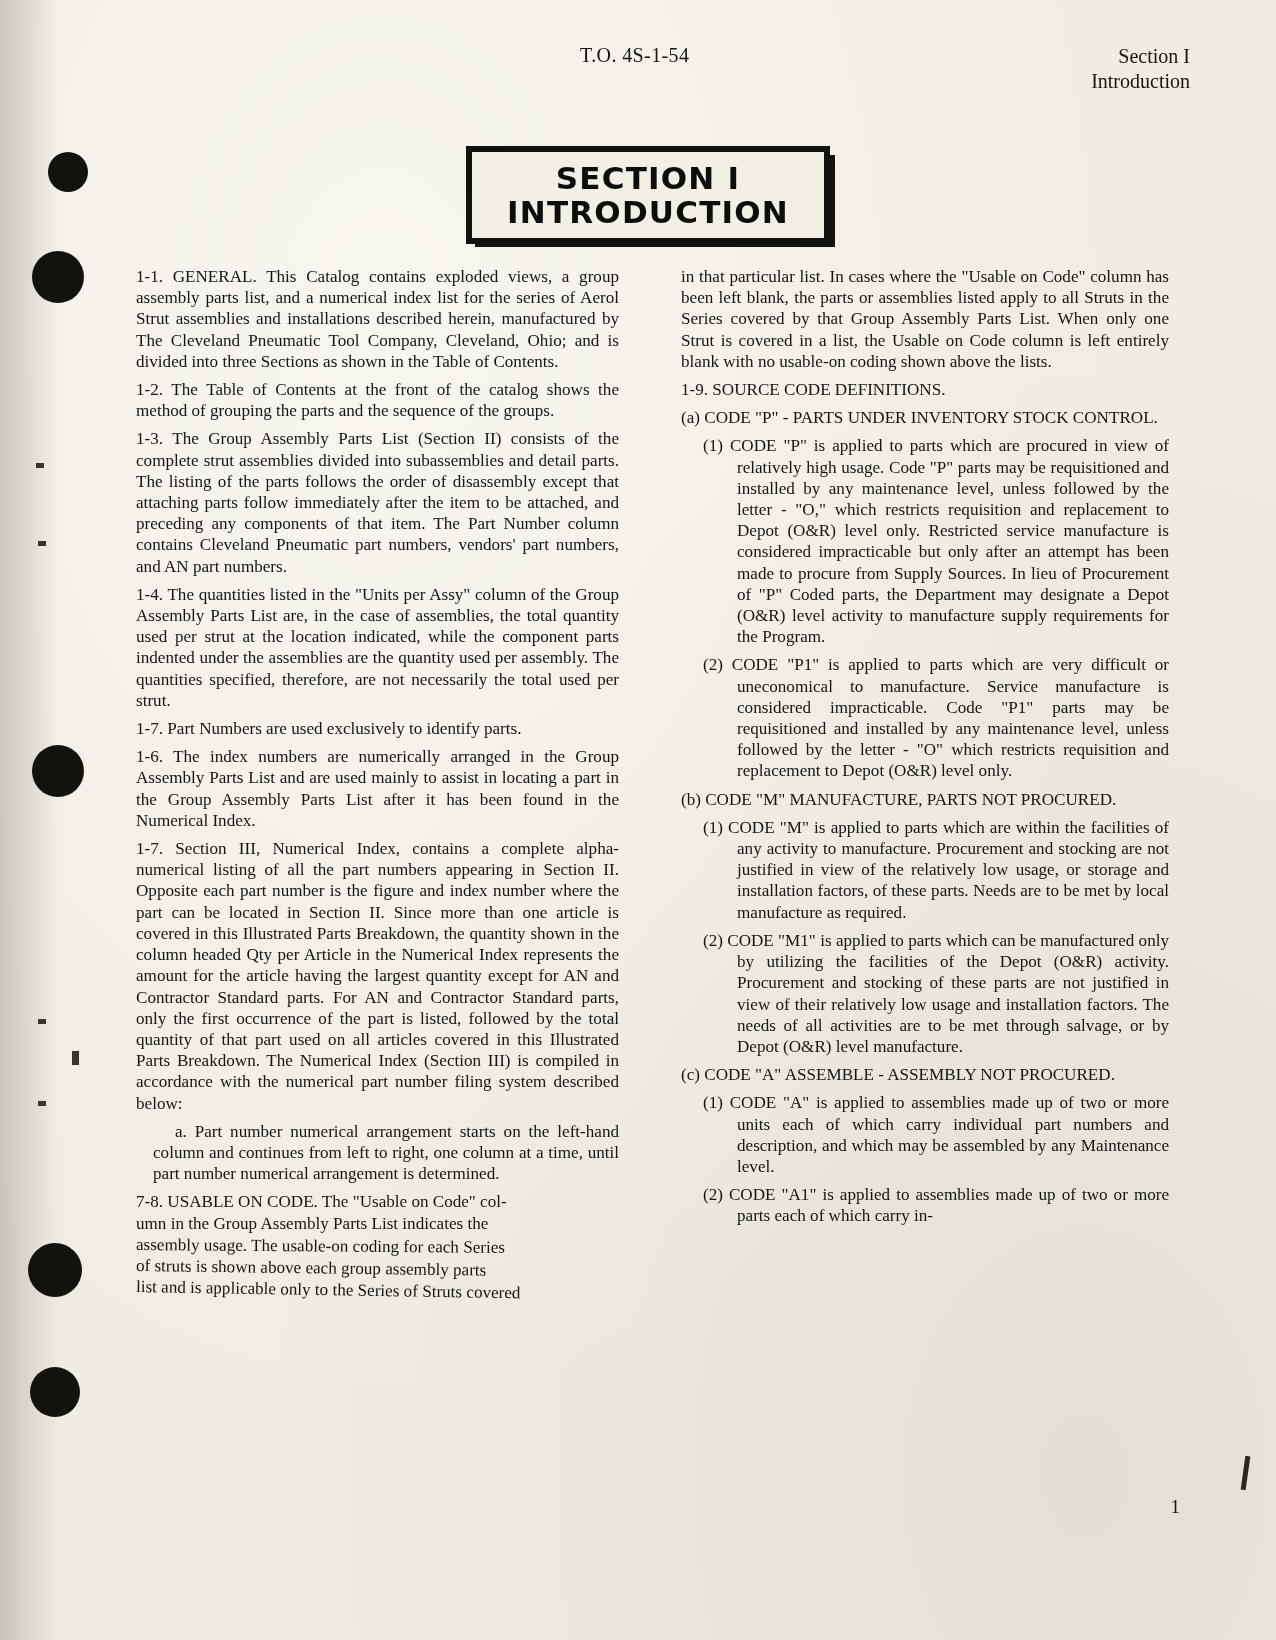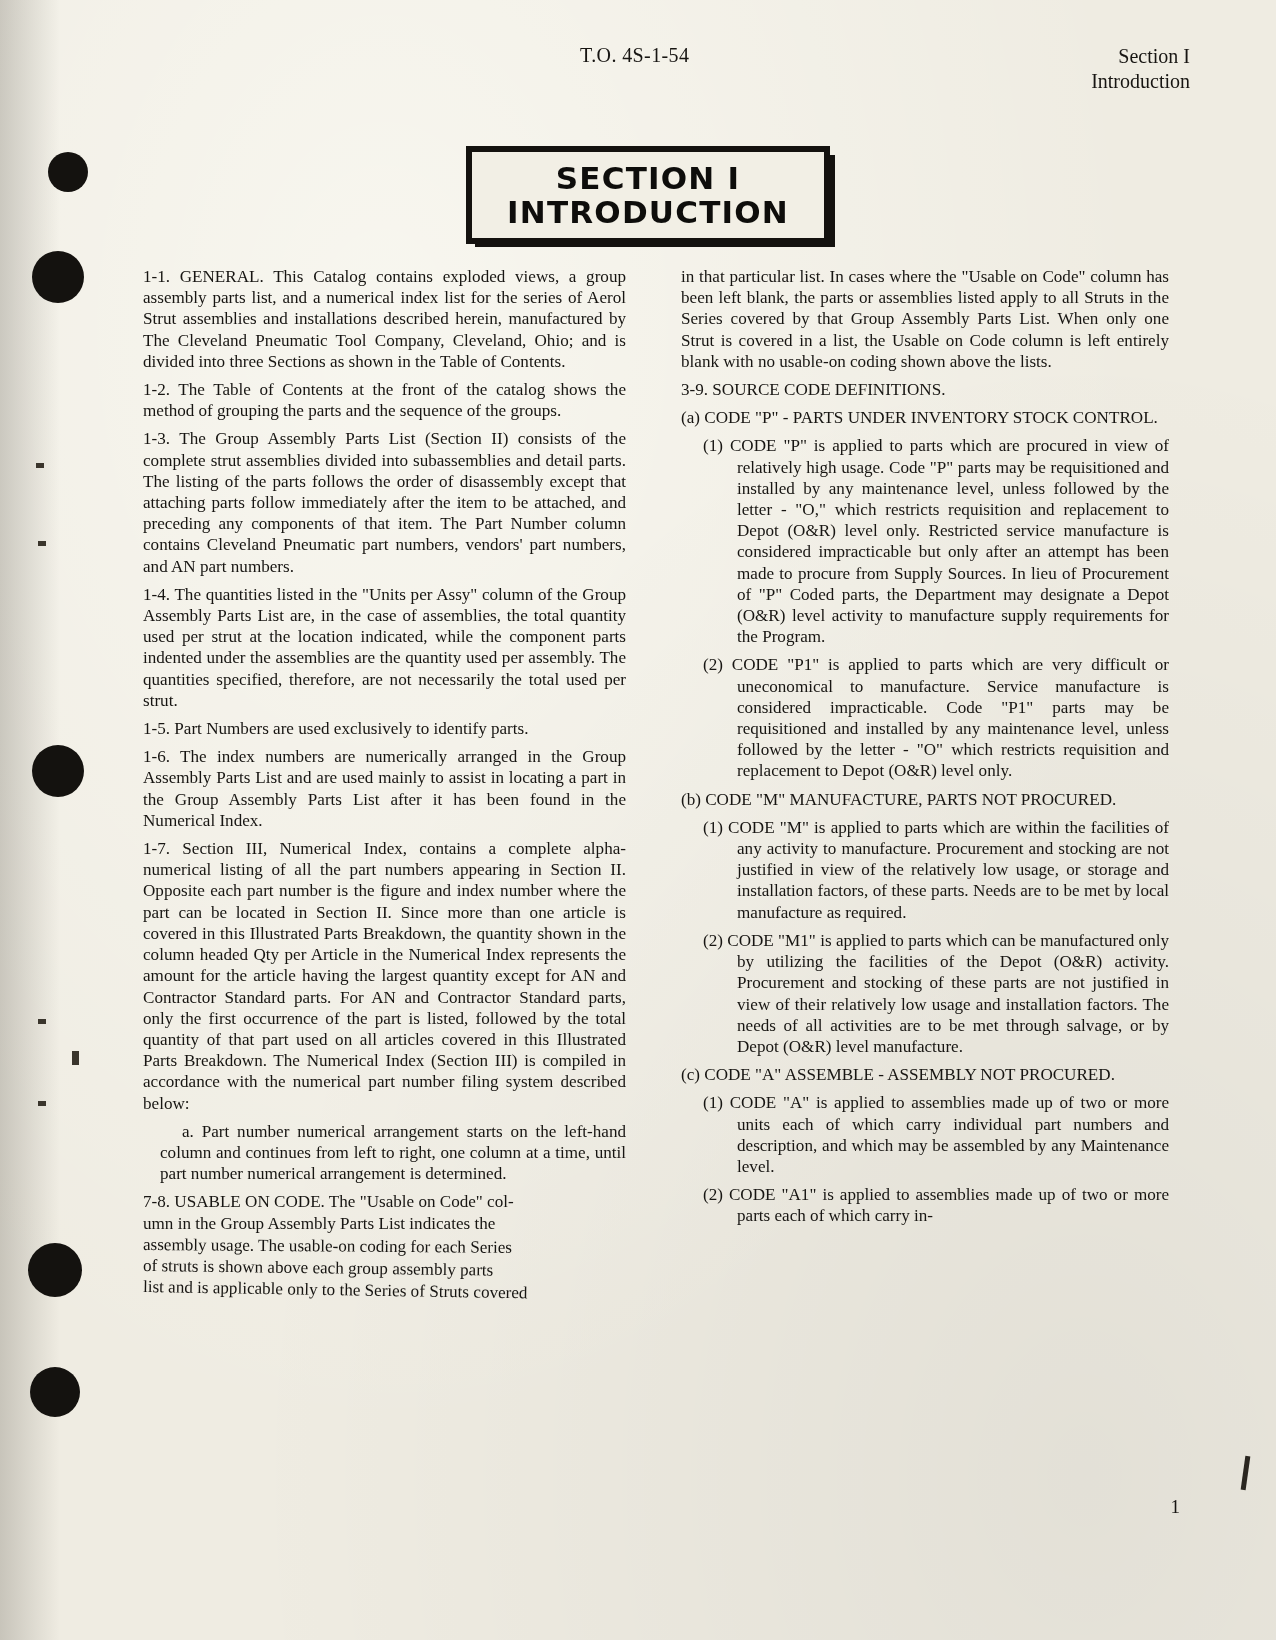--- a/index.html
+++ b/index.html
@@ -69,21 +69,21 @@
   .cols {
     position:absolute; left:0; top:266px; right:0;
   }
   .col {
     position:absolute; top:0;
     font-size:17.1px;
     line-height:21.2px;
     text-align:justify;
     text-justify:inter-word;
   }
-  .col-left  { left:143px;  width:483px; }
+  .col-left  { left:136px;  width:483px; }
   .col-right { left:681px;  width:488px; }
 
   p { margin:0 0 7px 0; }
   p.tight { margin-bottom:0; }
   .ind-a  { margin-left:22px;  text-indent:-22px; }
   .ind-1  { margin-left:56px;  text-indent:-34px; }
 
   
   .skew-a { display:block; transform:rotate(0.45deg); transform-origin:left center; }
   .skew-b { display:block; transform:rotate(0.75deg); transform-origin:left center; }
@@ -132,40 +132,40 @@
   </div>
 </div>
 
 <div class="cols">
 
   <div class="col col-left">
     <p>1-1.  GENERAL.  This Catalog contains exploded views, a group assembly parts list, and a numerical index list for the series of Aerol Strut assemblies and installations described herein, manufactured by The Cleveland Pneumatic Tool Company, Cleveland, Ohio; and is divided into three Sections as shown in the Table of Contents.</p>
     <p>1-2.  The Table of Contents at the front of the catalog shows the method of grouping the parts and the sequence of the groups.</p>
     <p>1-3.  The Group Assembly Parts List (Section II) consists of the complete strut assemblies divided into subassemblies and detail parts.  The listing of the parts follows the order of disassembly except that attaching parts follow immediately after the item to be attached, and preceding any components of that item.  The Part Number column contains Cleveland Pneumatic part numbers, vendors' part numbers, and AN part numbers.</p>
     <p>1-4.  The quantities listed in the "Units per Assy" column of the Group Assembly Parts List are, in the case of assemblies, the total quantity used per strut at the location indicated, while the component parts indented under the assemblies are the quantity used per assembly.  The quantities specified, therefore, are not necessarily the total used per strut.</p>
-    <p>1-5.  Part Numbers are used exclusively to identify parts.</p>
+    <p>1-7.  Part Numbers are used exclusively to identify parts.</p>
     <p>1-6.  The index numbers are numerically arranged in the Group Assembly Parts List and are used mainly to assist in locating a part in the Group Assembly Parts List after it has been found in the Numerical Index.</p>
     <p>1-7.  Section III, Numerical Index, contains a complete alpha-numerical listing of all the part numbers appearing in Section II.  Opposite each part number is the figure and index number where the part can be located in Section II.  Since more than one article is covered in this Illustrated Parts Breakdown, the quantity shown in the column headed Qty per Article in the Numerical Index represents the amount for the article having the largest quantity except for AN and Contractor Standard parts.  For AN and Contractor Standard parts, only the first occurrence of the part is listed, followed by the total quantity of that part used on all articles covered in this Illustrated Parts Breakdown.  The Numerical Index (Section III) is compiled in accordance with the numerical part number filing system described below:</p>
     <p class="ind-a" style="margin-left:17px;text-indent:22px;">a.  Part number numerical arrangement starts on the left-hand column and continues from left to right, one column at a time, until part number numerical arrangement is determined.</p>
     <p class="tight">7-8.  USABLE ON CODE.  The "Usable on Code" col-</p>
     <p class="tight">umn in the Group Assembly Parts List indicates the</p>
     <p class="tight">
         <span class="skew-a">assembly usage.  The usable-on coding for each Series</span>
       </p>
     <p class="tight">
         <span class="skew-b">of struts is shown above each group assembly parts</span>
       </p>
     <p class="tight">
         <span class="skew-c">list and is applicable only to the Series of Struts covered</span>
       </p>
   </div>
 
   <div class="col col-right">
     <p>in that particular list.  In cases where the "Usable on Code" column has been left blank, the parts or assemblies listed apply to all Struts in the Series covered by that Group Assembly Parts List.  When only one Strut is covered in a list, the Usable on Code column is left entirely blank with no usable-on coding shown above the lists.</p>
-    <p>3-9.  SOURCE CODE DEFINITIONS.</p>
+    <p>1-9.  SOURCE CODE DEFINITIONS.</p>
     <p class="ind-a">(a)  CODE "P" - PARTS UNDER INVENTORY STOCK CONTROL.</p>
     <p class="ind-1">(1)  CODE "P" is applied to parts which are procured in view of relatively high usage.  Code "P" parts may be requisitioned and installed by any maintenance level, unless followed by the letter - "O," which restricts requisition and replacement to Depot (O&amp;R) level only.  Restricted service manufacture is considered impracticable but only after an attempt has been made to procure from Supply Sources.  In lieu of Procurement of "P" Coded parts, the Department may designate a Depot (O&amp;R) level activity to manufacture supply requirements for the Program.</p>
     <p class="ind-1">(2)  CODE "P1" is applied to parts which are very difficult or uneconomical to manufacture.  Service manufacture is considered impracticable.  Code "P1" parts may be requisitioned and installed by any maintenance level, unless followed by the letter - "O" which restricts requisition and replacement to Depot (O&amp;R) level only.</p>
     <p class="ind-a">(b)  CODE "M" MANUFACTURE, PARTS NOT PROCURED.</p>
     <p class="ind-1">(1)  CODE "M" is applied to parts which are within the facilities of any activity to manufacture.  Procurement and stocking are not justified in view of the relatively low usage, or storage and installation factors, of these parts.  Needs are to be met by local manufacture as required.</p>
     <p class="ind-1">(2)  CODE "M1" is applied to parts which can be manufactured only by utilizing the facilities of the Depot (O&amp;R) activity.  Procurement and stocking of these parts are not justified in view of their relatively low usage and installation factors.  The needs of all activities are to be met through salvage, or by Depot (O&amp;R) level manufacture.</p>
     <p class="ind-a">(c)  CODE "A" ASSEMBLE - ASSEMBLY NOT PROCURED.</p>
     <p class="ind-1">(1)  CODE "A" is applied to assemblies made up of two or more units each of which carry individual part numbers and description, and which may be assembled by any Maintenance level.</p>
     <p class="ind-1">(2)  CODE "A1" is applied to assemblies made up of two or more parts each of which carry in-</p>
   </div>

